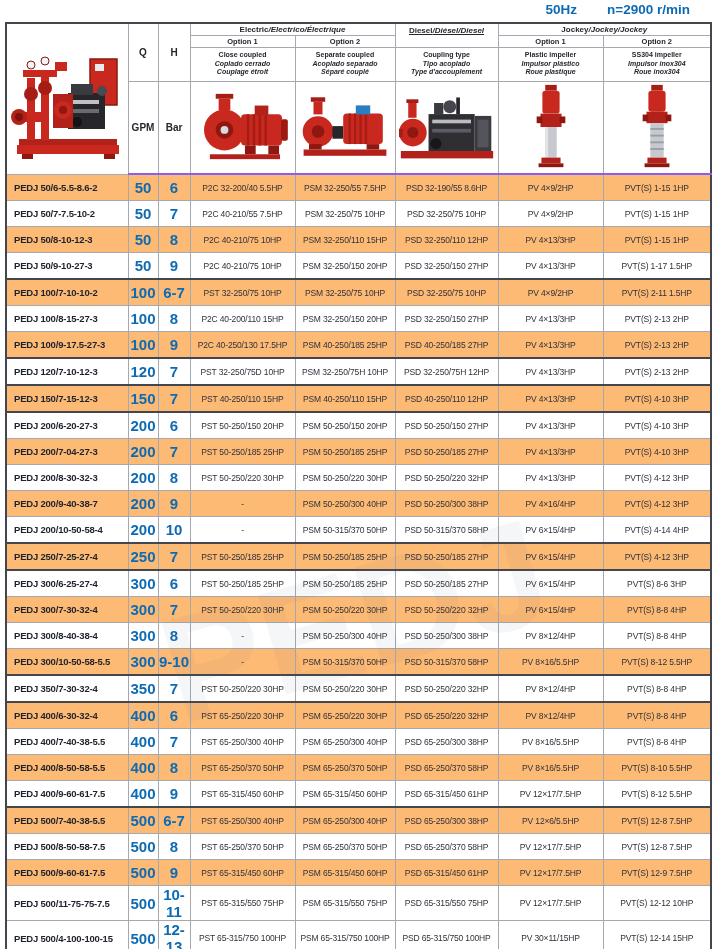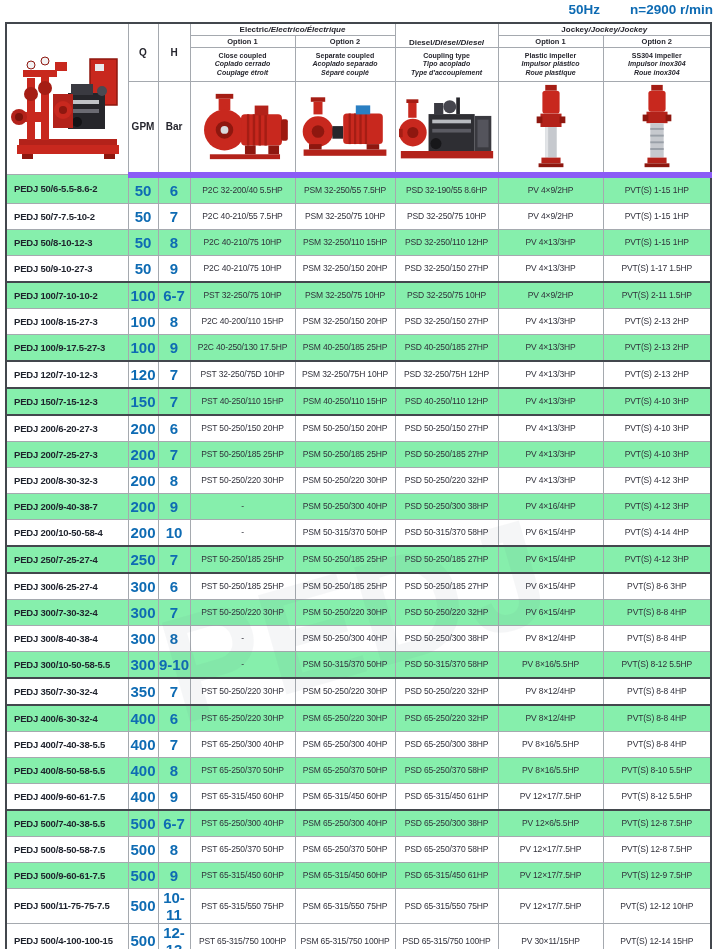--- a/index.html
+++ b/index.html
@@ -2,21 +2,21 @@
 <html><head>
 <meta charset="utf-8">
 <style>
   html,body{margin:0;padding:0;}
   body{
     width:715px;height:949px;position:relative;background:#ffffff;
     font-family:"Liberation Sans","DejaVu Sans",sans-serif;
     -webkit-font-smoothing:antialiased;overflow:hidden;
   }
   .freq{
-    position:absolute;top:2px;right:2px;
+    position:absolute;top:2px;right:25px;
     font-size:13.5px;font-weight:700;color:#0e6bb3;letter-spacing:0;
   }
   .freq .speed{margin-left:30px;}
   .watermark{
     position:absolute;left:110px;top:470px;width:500px;height:340px;
     opacity:0.05;transform:rotate(-16deg);pointer-events:none;z-index:6;
     color:#5a6578;font-size:150px;font-weight:700;text-align:center;line-height:300px;
   }
   table.spec-table{
     position:absolute;top:22px;left:5px;width:705px;height:905px;
@@ -24,32 +24,32 @@
     border:2px solid #43474d;z-index:2;background:#fff;
   }
   th,td{
     border:1px solid #a5a9af;padding:0;margin:0;
     text-align:center;vertical-align:middle;overflow:hidden;
   }
   thead tr.t-row1{height:12px;}
   thead tr.t-row2{height:12px;}
   thead tr.t-row3{height:34px;}
   thead tr.t-row4{height:93px;}
-  thead tr.t-row4 th{border-bottom:6px solid #8b5cf6;}
+  thead tr.t-row4 th{border-bottom:2px solid #8b5cf6;}
   .grp{font-size:8px;font-weight:700;color:#26262e;margin-left:28px;}
   .grp .it,.desc .it{font-style:italic;}
   .opt{font-size:7.5px;font-weight:700;color:#26262e;}
   .desc{font-size:7px;font-weight:700;line-height:8.5px;color:#26262e;}
   .desc span{display:block;}
   .qh{font-size:10px;font-weight:700;color:#26262e;}
-  .diesel-head{vertical-align:top;padding-top:14px;}
+  .diesel-head{vertical-align:top;padding-top:2px;text-decoration:underline;}
   .imgcell svg{display:block;margin:0 auto;}
   .photocell{background:#fff;}
   tbody td{height:25px;}
-  tbody tr.stripe{background:#86efac;}
+  tbody tr.stripe{background:#fdba74;}
   tbody tr.group-start td{border-top:2px solid #43474d;}
   .c-model{
     text-align:left;padding-left:7px;font-size:9.5px;font-weight:700;
     color:#1e222c;letter-spacing:-0.2px;white-space:nowrap;
   }
   .c-num{font-size:15px;font-weight:700;color:#0e6bb3;}
   .c-spec{font-size:8.5px;color:#30303a;letter-spacing:-0.15px;white-space:nowrap;}
   .footer{
     position:absolute;top:933px;left:5px;width:705px;
     display:flex;justify-content:space-between;
@@ -333,21 +333,21 @@
         <td class="c-model">PEDJ 200/6-20-27-3</td>
         <td class="c-num">200</td>
         <td class="c-num">6</td>
         <td class="c-spec">PST 50-250/150 20HP</td>
         <td class="c-spec">PSM 50-250/150 20HP</td>
         <td class="c-spec">PSD 50-250/150 27HP</td>
         <td class="c-spec">PV 4×13/3HP</td>
         <td class="c-spec">PVT(S) 4-10 3HP</td>
       </tr>
       <tr class="stripe">
-        <td class="c-model">PEDJ 200/7-25-27-3</td>
+        <td class="c-model">PEDJ 200/7-04-27-3</td>
         <td class="c-num">200</td>
         <td class="c-num">7</td>
         <td class="c-spec">PST 50-250/185 25HP</td>
         <td class="c-spec">PSM 50-250/185 25HP</td>
         <td class="c-spec">PSD 50-250/185 27HP</td>
         <td class="c-spec">PV 4×13/3HP</td>
         <td class="c-spec">PVT(S) 4-10 3HP</td>
       </tr>
       <tr>
         <td class="c-model">PEDJ 200/8-30-32-3</td>

